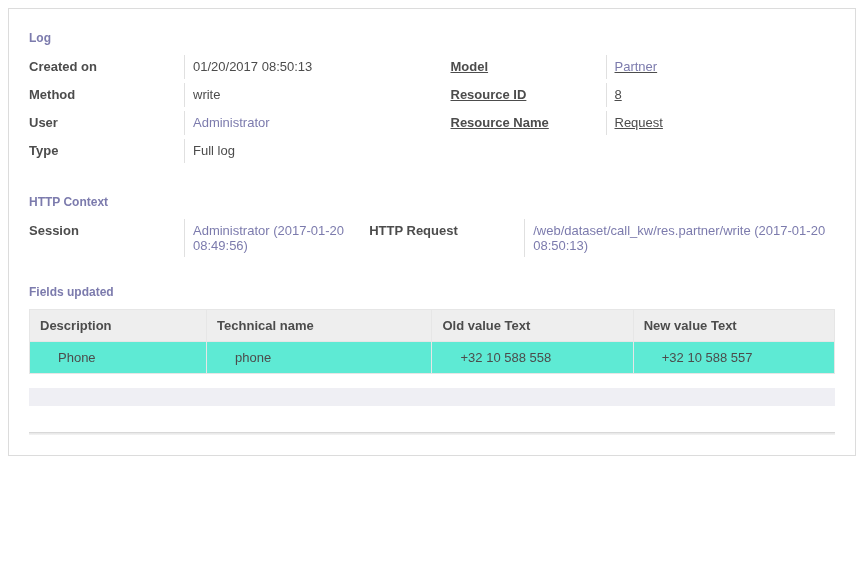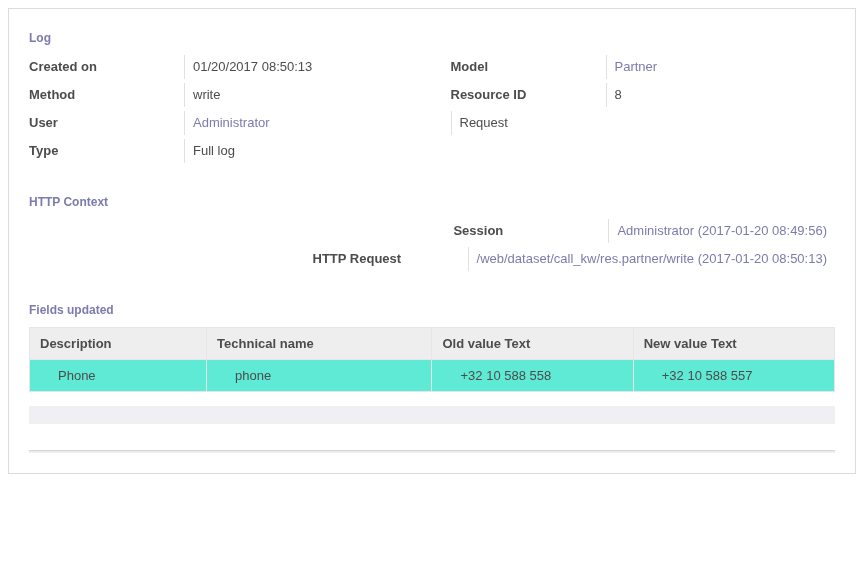--- a/index.html
+++ b/index.html
@@ -27,21 +27,20 @@
     display: flex;
     gap: 9px;
   }
   .col {
     flex: 1;
     border-left: 1px solid #e0e0e0;
     padding-left: 0;
   }
   .group {
     display: flex;
-    flex-direction: column;
     align-items: flex-end;
   }
   .row {
     display: flex;
     align-items: flex-start;
     min-height: 28px;
   }
   .row .label {
     width: 155px;
     font-weight: bold;
@@ -50,20 +49,21 @@
     flex-shrink: 0;
   }
   .row .value {
     padding: 4px 8px 4px 8px;
     border-left: 1px solid #e0e0e0;
     flex: 1;
     min-height: 24px;
   }
   .col + .col {
     margin-left: 28px;
+    text-decoration: underline;
   }
   .link { color: #7c7bad; cursor: pointer; }
   table.grid {
     width: 100%;
     border-collapse: collapse;
     margin-top: 6px;
   }
   table.grid th {
     background: #eeeeee;
     text-align: left;
@@ -119,20 +119,21 @@
     <div class="col" style="border-left:none">
       <div class="row">
         <div class="label">Model</div>
         <div class="value"><span class="link">Partner</span></div>
       </div>
       <div class="row">
         <div class="label">Resource ID</div>
         <div class="value">8</div>
       </div>
       <div class="row">
+        <div class="label">Resource Name</div>
         <div class="value">Request</div>
       </div>
     </div>
   </div>
 
   <h2 class="section mt">HTTP Context</h2>
   <div class="group">
     <div class="row">
       <div class="label">Session</div>
       <div class="value"><span class="link">Administrator (2017-01-20 08:49:56)</span></div>

